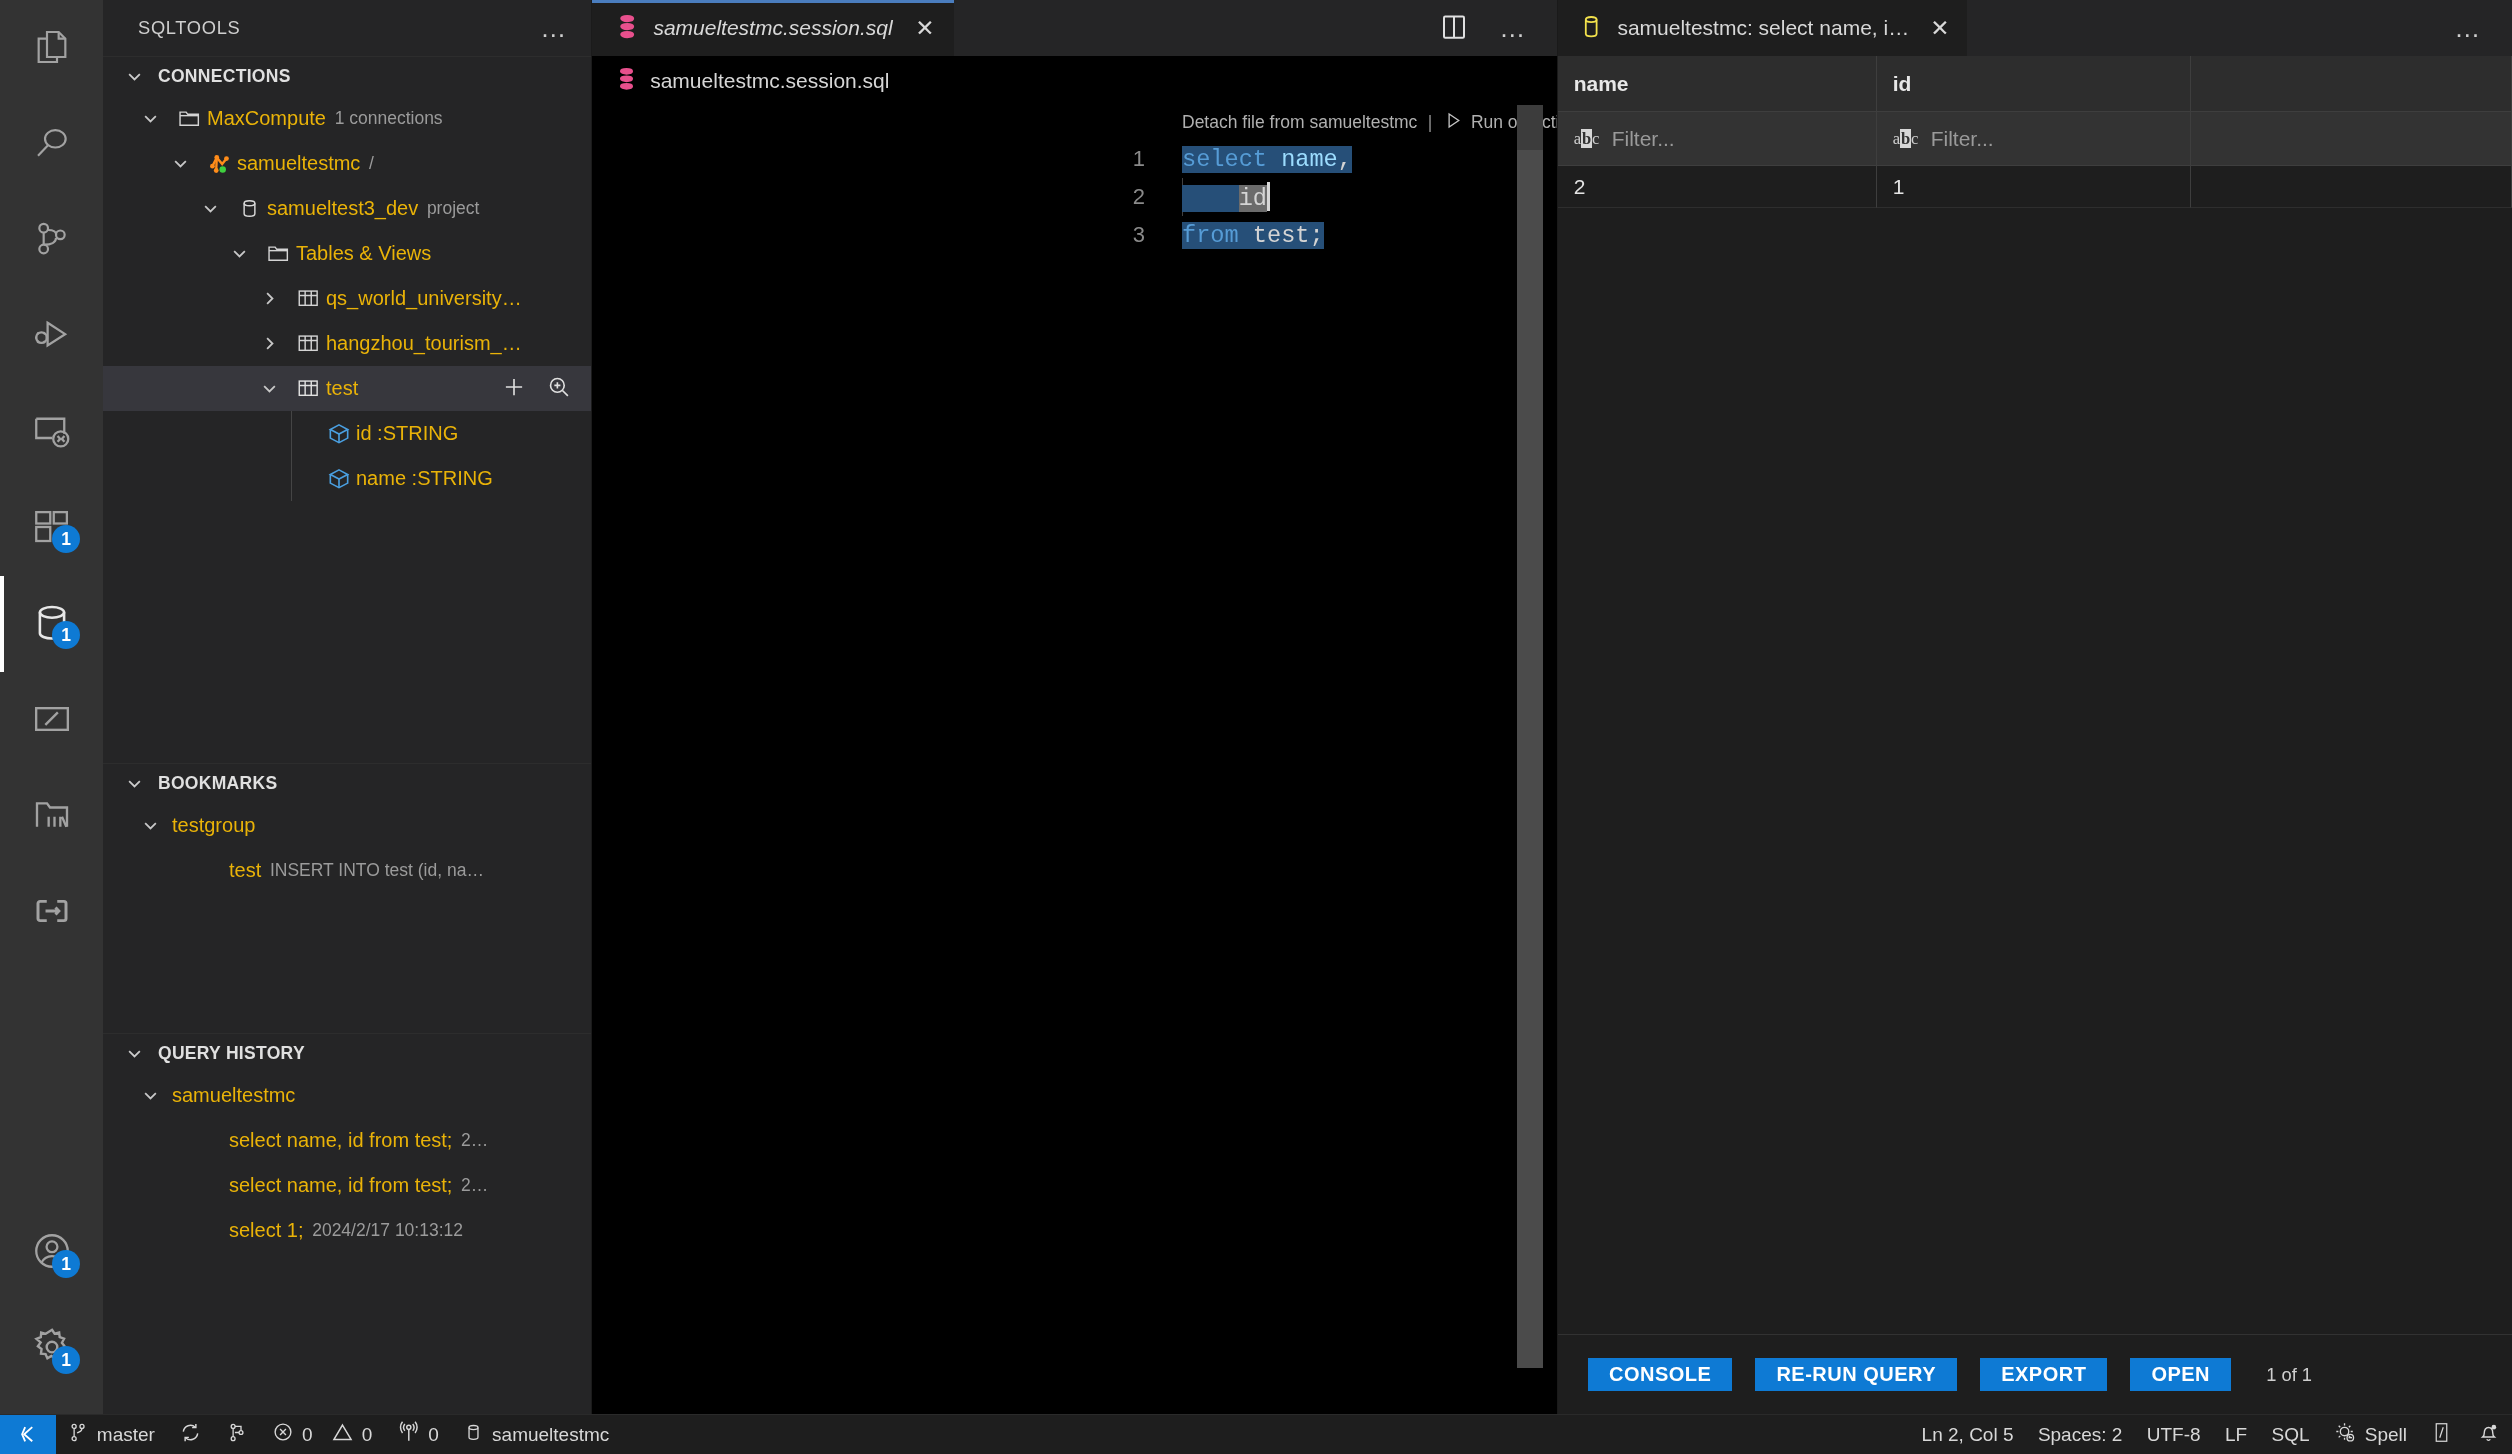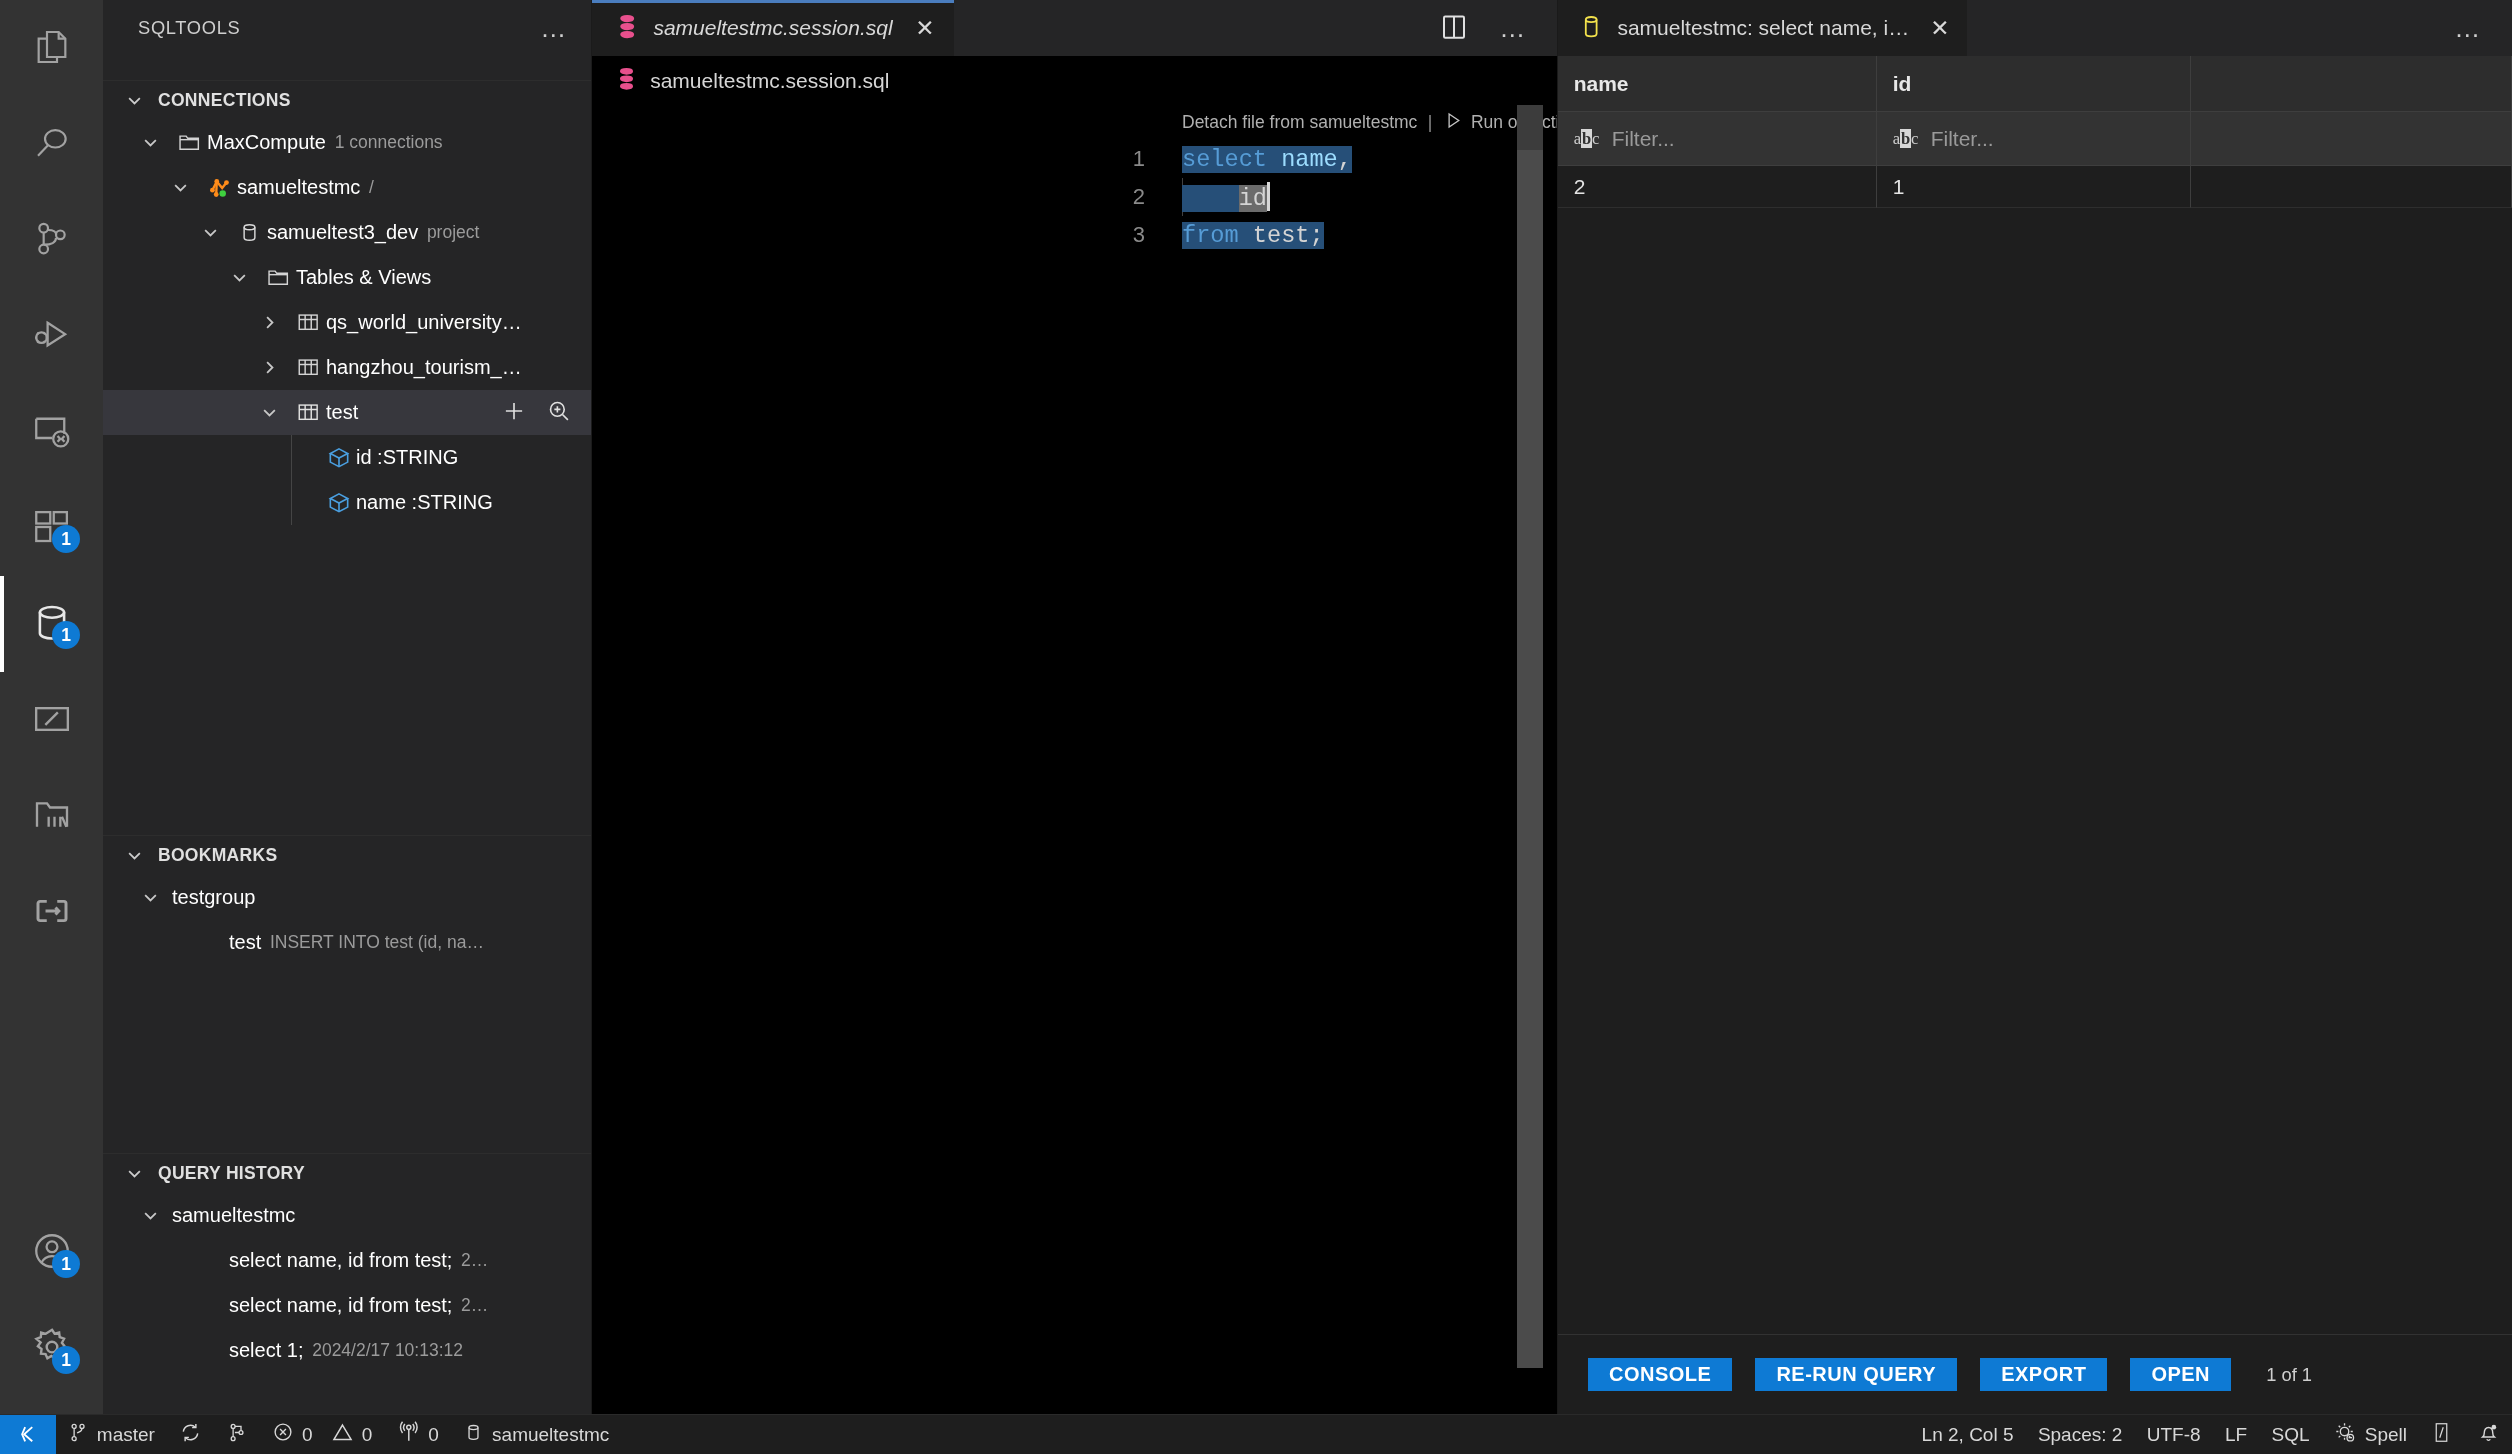--- a/index.html
+++ b/index.html
@@ -38,21 +38,20 @@
     background: #0e7ad4; color: #ffffff;
     font-size: 17.5px; font-weight: bold; line-height: 28px; text-align: center;
     padding: 0 6.1px;
   }
 
   
   .sidebar {
     width: 489px; flex: 0 0 489px; background: #252526;
     display: flex; flex-direction: column; min-height: 0;
     border-right: 0.9px solid #1b1b1b;
-    gap: 24px;
   }
   .sb-title {
     height: 56px; flex: 0 0 56px;
     display: flex; align-items: center; justify-content: space-between;
     padding: 0 23px 0 35px;
   }
   .sb-title h2 {
     font-size: 18.3px; font-weight: normal; letter-spacing: 0.7px;
     color: #cfcfcf; text-transform: uppercase;
   }
@@ -68,21 +67,21 @@
   .sb-section-head .ttl { font-size: 17.5px; font-weight: bold; color: #e0e0e0; letter-spacing: 0.3px; }
   .sb-tree { overflow: hidden; }
 
   .trow {
     height: 45px; display: flex; align-items: center; position: relative;
     cursor: pointer; white-space: nowrap;
   }
   .trow.sel { background: #37373d; }
   .trow .twist { width: 31px; flex: 0 0 31px; text-align: center; color: #c8c8c8; font-size: 19px; }
   .trow .tico { width: 35px; flex: 0 0 35px; display: flex; align-items: center; justify-content: center; }
-  .trow .tlabel { font-size: 20px; color: #ffffff; }
+  .trow .tlabel { font-size: 20px; color: #eab308; }
   .trow .tsub { font-size: 17.5px; color: #9b9b9b; margin-left: 8.7px; }
   .trow .tactions {
     position: absolute; right: 19px; display: flex; gap: 19px; align-items: center;
     color: #e0e0e0;
   }
   .tguide {
     position: absolute; top: 0; bottom: 0; width: 0.9px; background: #454545;
   }
 
   .chev-svg { display: block; }

